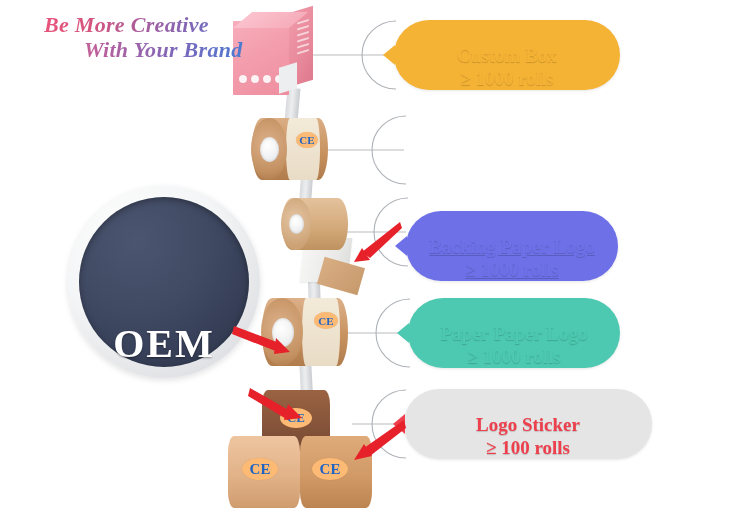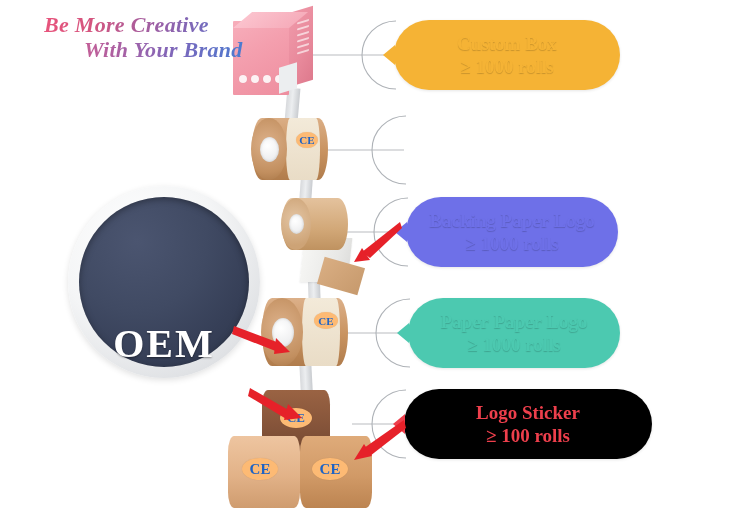--- a/index.html
+++ b/index.html
@@ -54,21 +54,21 @@
     user-select:none;
   }
 
   
   #wires{position:absolute;left:0;top:0;width:730px;height:523px;z-index:12;}
 
   
   .badge{
     position:absolute;
     display:flex;flex-direction:column;
-    align-items:center;justify-content:center;
+    align-items:center;justify-content:flex-end;
     border-radius:999px;
     color:#fff;
     font-family:"Liberation Serif", serif;
     font-weight:bold;
     text-shadow:0 1px 1px rgba(0,0,0,.18);
     z-index:25;
     box-shadow:0 1px 3px rgba(0,0,0,.10);
   }
   .badge .t1{font-size:19px;line-height:23px;}
   .badge .t2{font-size:19px;line-height:23px;}
@@ -266,37 +266,37 @@
 
   <div class="badge" style="left: 394px; top: 20px; width: 226px; height: 70px; background: rgb(245, 179, 53); color: rgb(245, 179, 53);">
     <span class="notch"></span>
     <span class="inner">
       <span class="t1">Custom Box</span>
       <span class="t2">≥ 1000 rolls</span>
     </span>
   </div>
 
 
-  <div class="badge" style="left: 406px; top: 197px; width: 212px; height: 70px; background: rgb(110, 112, 232); color: rgb(110, 112, 232);">
+  <div class="badge" style="left: 406px; top: 211px; width: 212px; height: 70px; background: rgb(110, 112, 232); color: rgb(110, 112, 232); text-decoration: underline;">
     <span class="notch"></span>
     <span class="inner">
       <span class="t1">Backing Paper Logo</span>
       <span class="t2">≥ 1000 rolls</span>
     </span>
   </div>
 
   <div class="badge" style="left: 408px; top: 298px; width: 212px; height: 70px; background: rgb(76, 201, 176); color: rgb(76, 201, 176);">
     <span class="notch"></span>
     <span class="inner">
       <span class="t1">Paper Paper Logo</span>
       <span class="t2">≥ 1000 rolls</span>
     </span>
   </div>
 
-  <div class="badge" style="left: 404px; top: 389px; width: 248px; height: 70px; background: #000000; color: rgb(238, 63, 76);">
+  <div class="badge" style="left: 404px; top: 389px; width: 248px; height: 70px; background: #e5e5e5; color: rgb(238, 63, 76);">
     <span class="notch"></span>
     <span class="inner">
       <span class="t1">Logo Sticker</span>
       <span class="t2">≥ 100 rolls</span>
     </span>
   </div>
 
 </div>
 
 </body></html>

